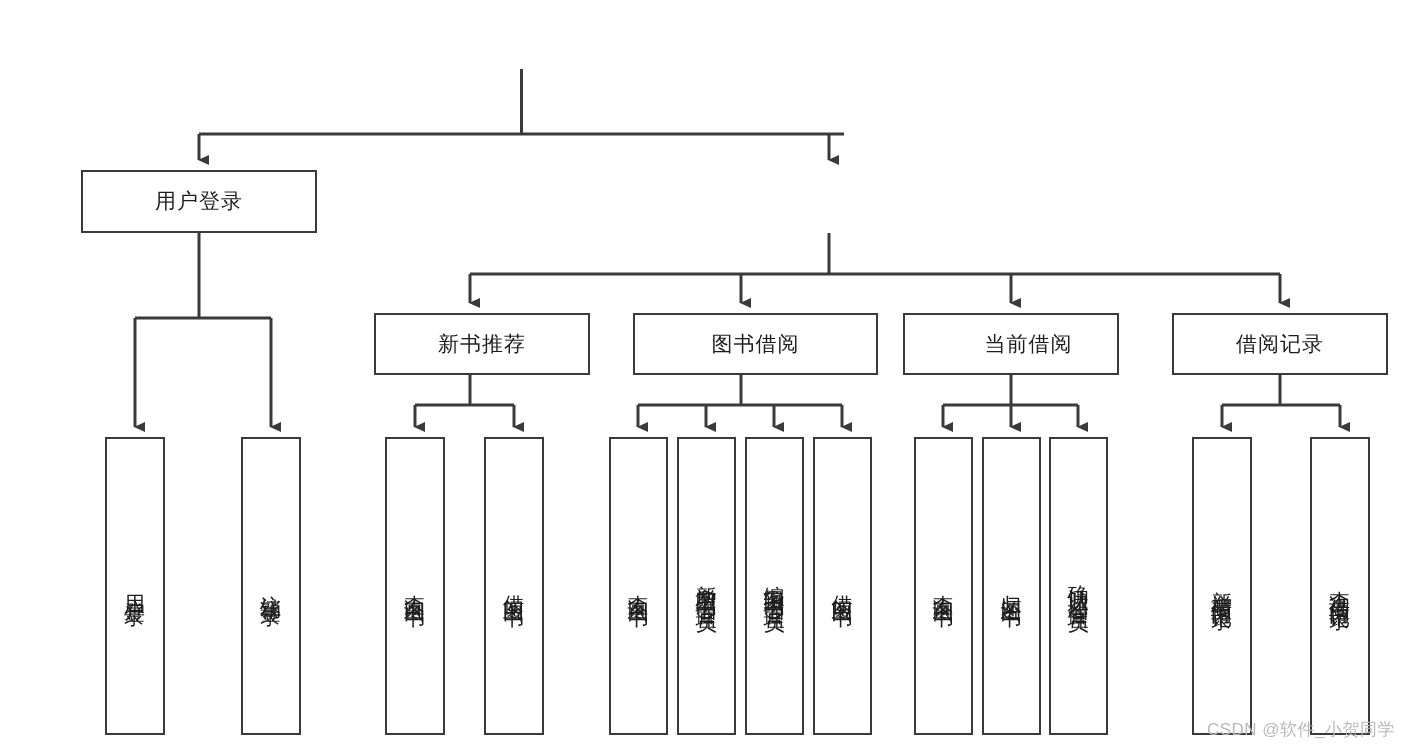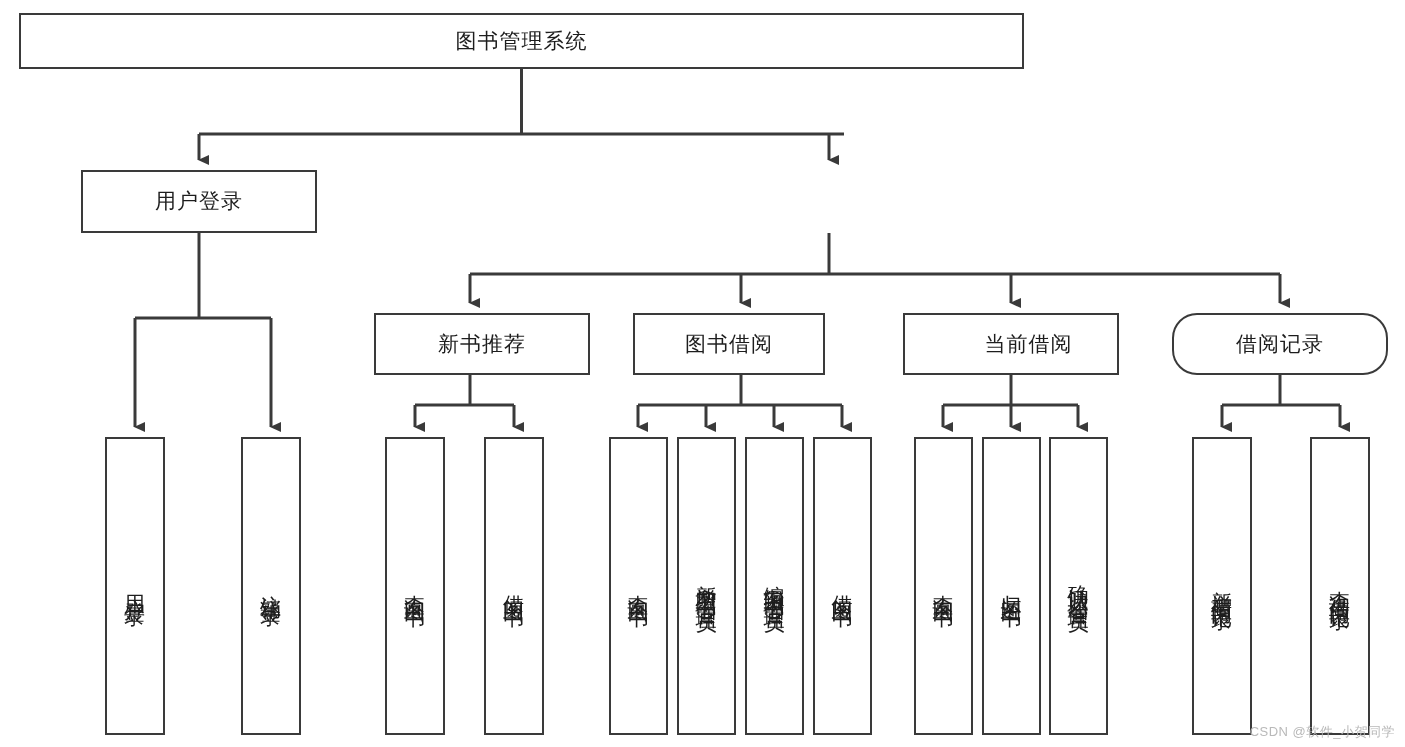--- a/index.html
+++ b/index.html
@@ -57,21 +57,21 @@
     white-space: normal;
     max-height: 100%;
   }
   .node.h .label {
     white-space: nowrap;
   }
   #watermark {
     position: absolute;
     right: 10px;
     bottom: 6px;
-    font-size: 13px;
+    font-size: 17px;
     color: #b9b9b9;
     letter-spacing: 0.5px;
     white-space: nowrap;
     font-family: "Liberation Sans", "DejaVu Sans", sans-serif;
   }
 </style>
 </head>
 <body>
 
 <div id="canvas">
@@ -119,38 +119,35 @@
       <path d="M1011,405 L1011,427" marker-end="url(#arrow)"></path>
       <path d="M1078,405 L1078,427" marker-end="url(#arrow)"></path>
 
       <path d="M1280,375 L1280,405"></path>
       <path d="M1222,405 L1340,405"></path>
       <path d="M1222,405 L1222,427" marker-end="url(#arrow)"></path>
       <path d="M1340,405 L1340,427" marker-end="url(#arrow)"></path>
     </g>
   </svg>
 
-  <div class="node h" style="left: 19px; top: 13px; width: 1005px; height: 56px;">
-    <span class="label">图书管理系统</span>
-  </div>
 
   <div class="node h" style="left: 81px; top: 170px; width: 236px; height: 63px;">
     <span class="label">用户登录</span>
   </div>
 
   <div class="node h" style="left: 362px; top: 313px; width: 216px; height: 62px; margin-left: 12px;">
     <span class="label">新书推荐</span>
   </div>
-  <div class="node h" style="left: 633px; top: 313px; width: 192px; height: 62px;">
+  <div class="node h" style="left: 633px; top: 313px; width: 245px; height: 62px;">
     <span class="label">图书借阅</span>
   </div>
   <div class="node h" style="left: 903px; top: 313px; width: 216px; height: 62px; padding-left: 35px;">
     <span class="label">当前借阅</span>
   </div>
-  <div class="node h" style="left: 1172px; top: 313px; width: 216px; height: 62px; border-radius: 25px;">
+  <div class="node h" style="left: 1172px; top: 313px; width: 216px; height: 62px;">
     <span class="label">借阅记录</span>
   </div>
 
   <div class="node v" style="left: 105px; top: 437px; width: 60px; height: 298px;">
     <span class="label">用户登录</span>
   </div>
   <div class="node v" style="left: 241px; top: 437px; width: 60px; height: 298px;">
     <span class="label">注销登录</span>
   </div>
   <div class="node v" style="left: 385px; top: 437px; width: 60px; height: 298px;">

